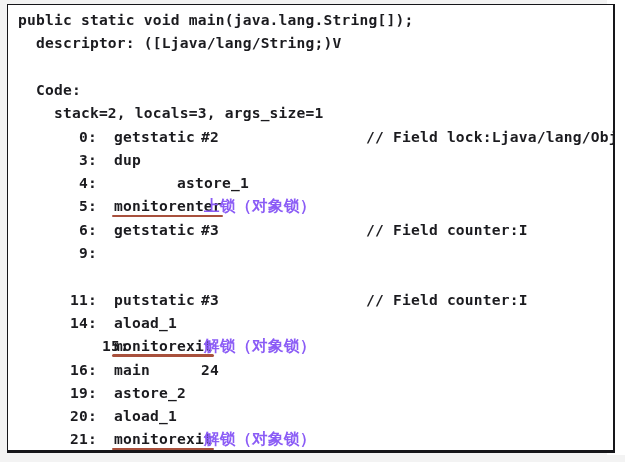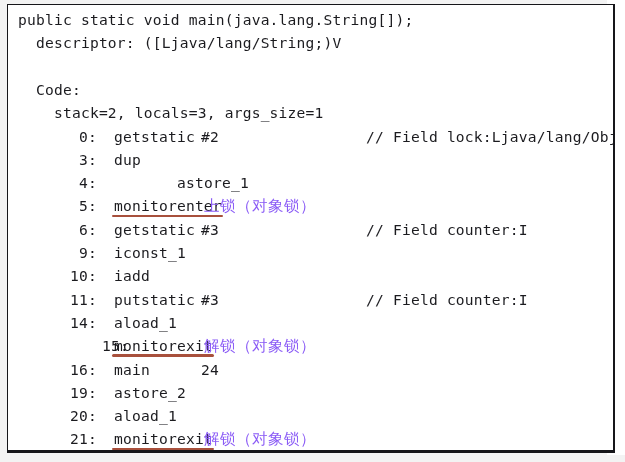--- a/index.html
+++ b/index.html
@@ -13,20 +13,21 @@
     overflow: hidden;
     font-family: "DejaVu Sans Mono", "Liberation Mono", monospace;
   }
 
   
   .page {
     position: relative;
     width: 607px;
     height: 462px;
     background: #f3f3f3;
+    font-weight: bold;
   }
 
   
   .code-frame {
     position: absolute;
     left: 7px;
     top: 4px;
     width: 608px;
     height: 449px;
     background: #ffffff;
@@ -113,22 +114,21 @@
         <div class="code-line" style="top: 26.3px;"><span class="seg col-text">  descriptor: ([Ljava/lang/String;)V</span></div>
         <div class="code-line" style="top: 72.9px;"><span class="seg col-text">  Code:</span></div>
         <div class="code-line" style="top: 96.2px;"><span class="seg col-text">    stack=2, locals=3, args_size=1</span></div>
         <div class="code-line" style="top: 119.5px;"><span class="seg col-opcode" style="left: 62px;"> 0:</span><span class="seg" style="left: 106px;">getstatic</span><span class="seg col-operand">#2</span><span class="seg col-comment comment">// Field lock:Ljava/lang/Object;</span></div>
         <div class="code-line" style="top: 142.8px;"><span class="seg col-opcode" style="left: 62px;"> 3:</span><span class="seg" style="left: 106px;">dup</span></div>
         <div class="code-line" style="top: 166.1px;"><span class="seg col-opcode" style="left: 62px;"> 4:</span><span class="seg" style="left: 122px; margin-left: 47px;">astore_1</span></div>
         <div class="code-line" style="top: 189.4px;"><span class="seg col-opcode" style="left: 62px;"> 5:</span><span class="seg" style="left: 106px;">monitorenter</span></div>
         <div class="annotation" style="left: 196px; top: 189.9px;">上锁（对象锁）</div>
         <div class="underline" style="left: 104px; width: 110.8px; top: 209.5px;"></div>
         <div class="code-line" style="top: 212.7px;"><span class="seg col-opcode" style="left: 62px;"> 6:</span><span class="seg" style="left: 106px;">getstatic</span><span class="seg col-operand">#3</span><span class="seg col-comment comment">// Field counter:I</span></div>
-        <div class="code-line" style="top: 236px;"><span class="seg col-opcode" style="left: 62px;"> 9:</span><span class="seg" style="left: 106px;">iconst_1</span></div>
-        <div class="code-line" style="top: 259.3px;"><span class="seg col-opcode" style="left: 62px;">10:</span><span class="seg" style="left: 106px;">iadd</span></div>
+        <div class="code-line" style="top: 236px;"><span class="seg col-opcode" style="left: 62px;"> 9:</span></div>
         <div class="code-line" style="top: 282.6px;"><span class="seg col-opcode" style="left: 62px;">11:</span><span class="seg" style="left: 106px;">putstatic</span><span class="seg col-operand">#3</span><span class="seg col-comment comment">// Field counter:I</span></div>
         <div class="code-line" style="top: 305.9px;"><span class="seg col-opcode" style="left: 62px;">14:</span><span class="seg" style="left: 106px;">aload_1</span></div>
         <div class="code-line" style="top: 329.2px;"><span class="seg col-opcode" style="left: 62px; margin-left: 32px;">15:</span><span class="seg" style="left: 106px;">monitorexit</span></div>
         <div class="annotation" style="left: 196px; top: 329.7px;">解锁（对象锁）</div>
         <div class="underline" style="left: 104px; width: 101.9px; top: 349.3px;"></div>
         <div class="code-line" style="top: 352.5px;"><span class="seg col-opcode" style="left: 62px;">16:</span><span class="seg" style="left: 106px;">main</span><span class="seg col-operand">24</span></div>
         <div class="code-line" style="top: 375.8px;"><span class="seg col-opcode" style="left: 62px;">19:</span><span class="seg" style="left: 106px;">astore_2</span></div>
         <div class="code-line" style="top: 399.1px;"><span class="seg col-opcode" style="left: 62px;">20:</span><span class="seg" style="left: 106px;">aload_1</span></div>
         <div class="code-line" style="top: 422.4px;"><span class="seg col-opcode" style="left: 62px;">21:</span><span class="seg" style="left: 106px;">monitorexit</span></div>
         <div class="annotation" style="left: 196px; top: 422.9px;">解锁（对象锁）</div>

